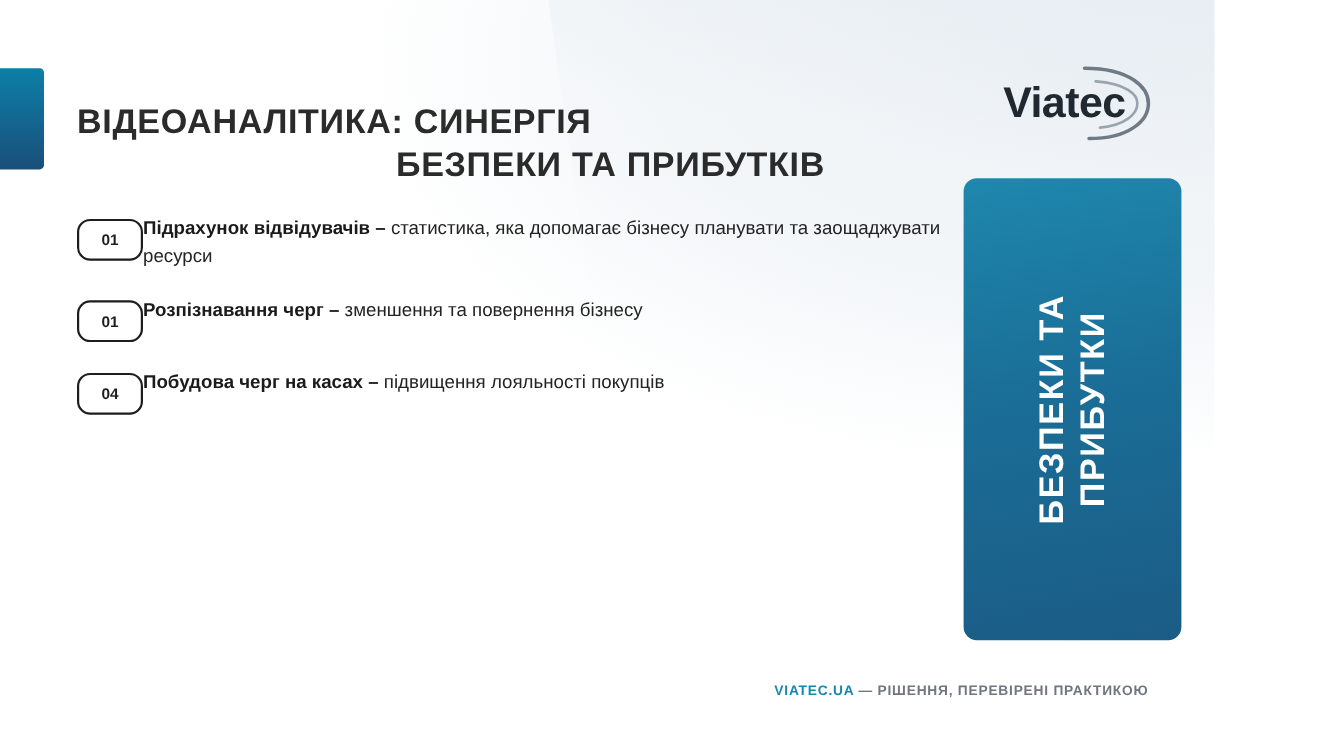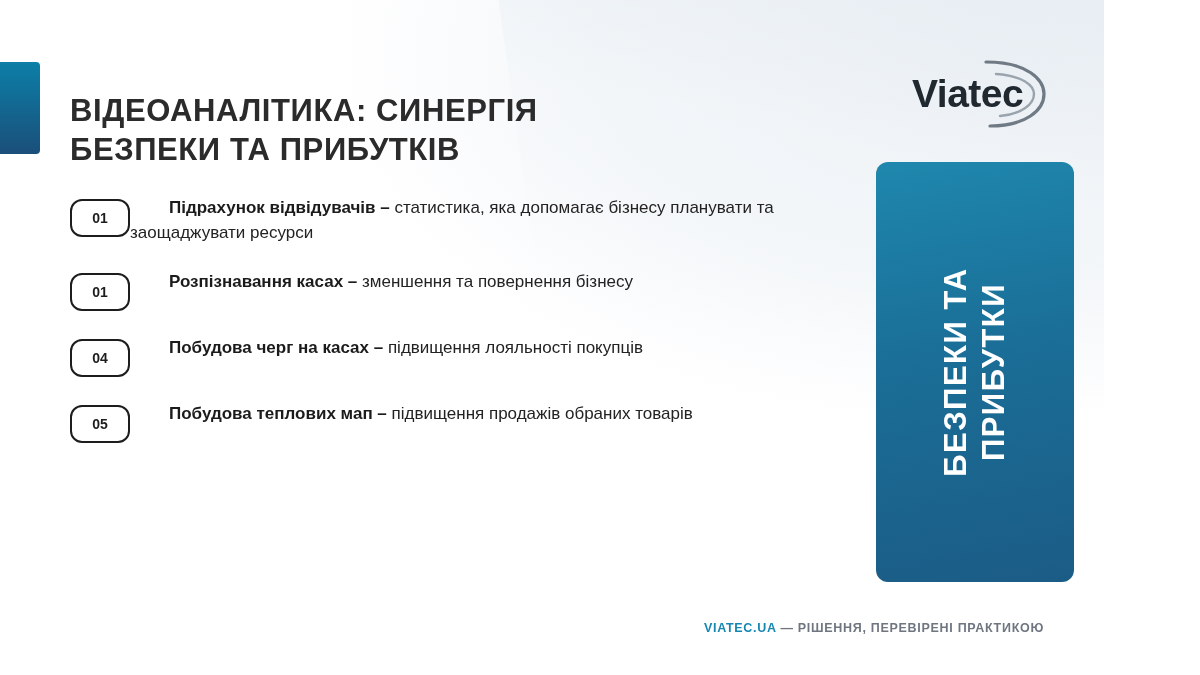--- a/index.html
+++ b/index.html
@@ -53,21 +53,21 @@
     left: 70px;
     top: 70px;
     width: 680px;
     font-size: 31px;
     line-height: 1.28;
     font-weight: bold;
     letter-spacing: 0.6px;
     color: #2b2b2b;
     text-transform: uppercase;
   }
-  .title .line2 { display: block; }
+  .title .line2 { display: block; text-align: right; }
 
   
   .logo {
     position: absolute;
     right: 58px;
     top: 58px;
     width: 190px;
     height: 72px;
   }
   .logo-text {
@@ -118,21 +118,20 @@
   }
   .text {
     flex: 1 1 auto;
     font-size: 17px;
     line-height: 1.45;
     color: #232323;
   }
   .text .lead {
     font-weight: bold;
     color: #1b1b1b;
-    margin-left: 39px;
   }
 
   
   .side-panel {
     position: absolute;
     right: 30px;
     top: 162px;
     width: 198px;
     height: 420px;
     background: linear-gradient(170deg, #1f87ad 0%, #1a6e97 45%, #1b5c86 100%);
@@ -202,38 +201,32 @@
     <div class="item">
       <div class="num">01</div>
       <div class="text">
         <span class="lead">Підрахунок відвідувачів –</span><span> статистика, яка допомагає бізнесу планувати та заощаджувати ресурси</span>
       </div>
     </div>
 
     <div class="item">
       <div class="num">01</div>
       <div class="text">
-        <span class="lead">Розпізнавання касах –</span><span> зменшення та повернення бізнесу</span>
+        <span class="lead">Розпізнавання черг –</span><span> зменшення та повернення бізнесу</span>
       </div>
     </div>
 
 
     <div class="item">
       <div class="num">04</div>
       <div class="text">
         <span class="lead">Побудова черг на касах –</span><span> підвищення лояльності покупців</span>
       </div>
     </div>
 
-    <div class="item">
-      <div class="num">05</div>
-      <div class="text">
-        <span class="lead">Побудова теплових мап –</span><span> підвищення продажів обраних товарів</span>
-      </div>
-    </div>
 
   </div>
 
   <div class="side-panel">
     <div class="vtext">
       <div>
         <div>БЕЗПЕКИ ТА</div>
         <div>ПРИБУТКИ</div>
       </div>
     </div>

